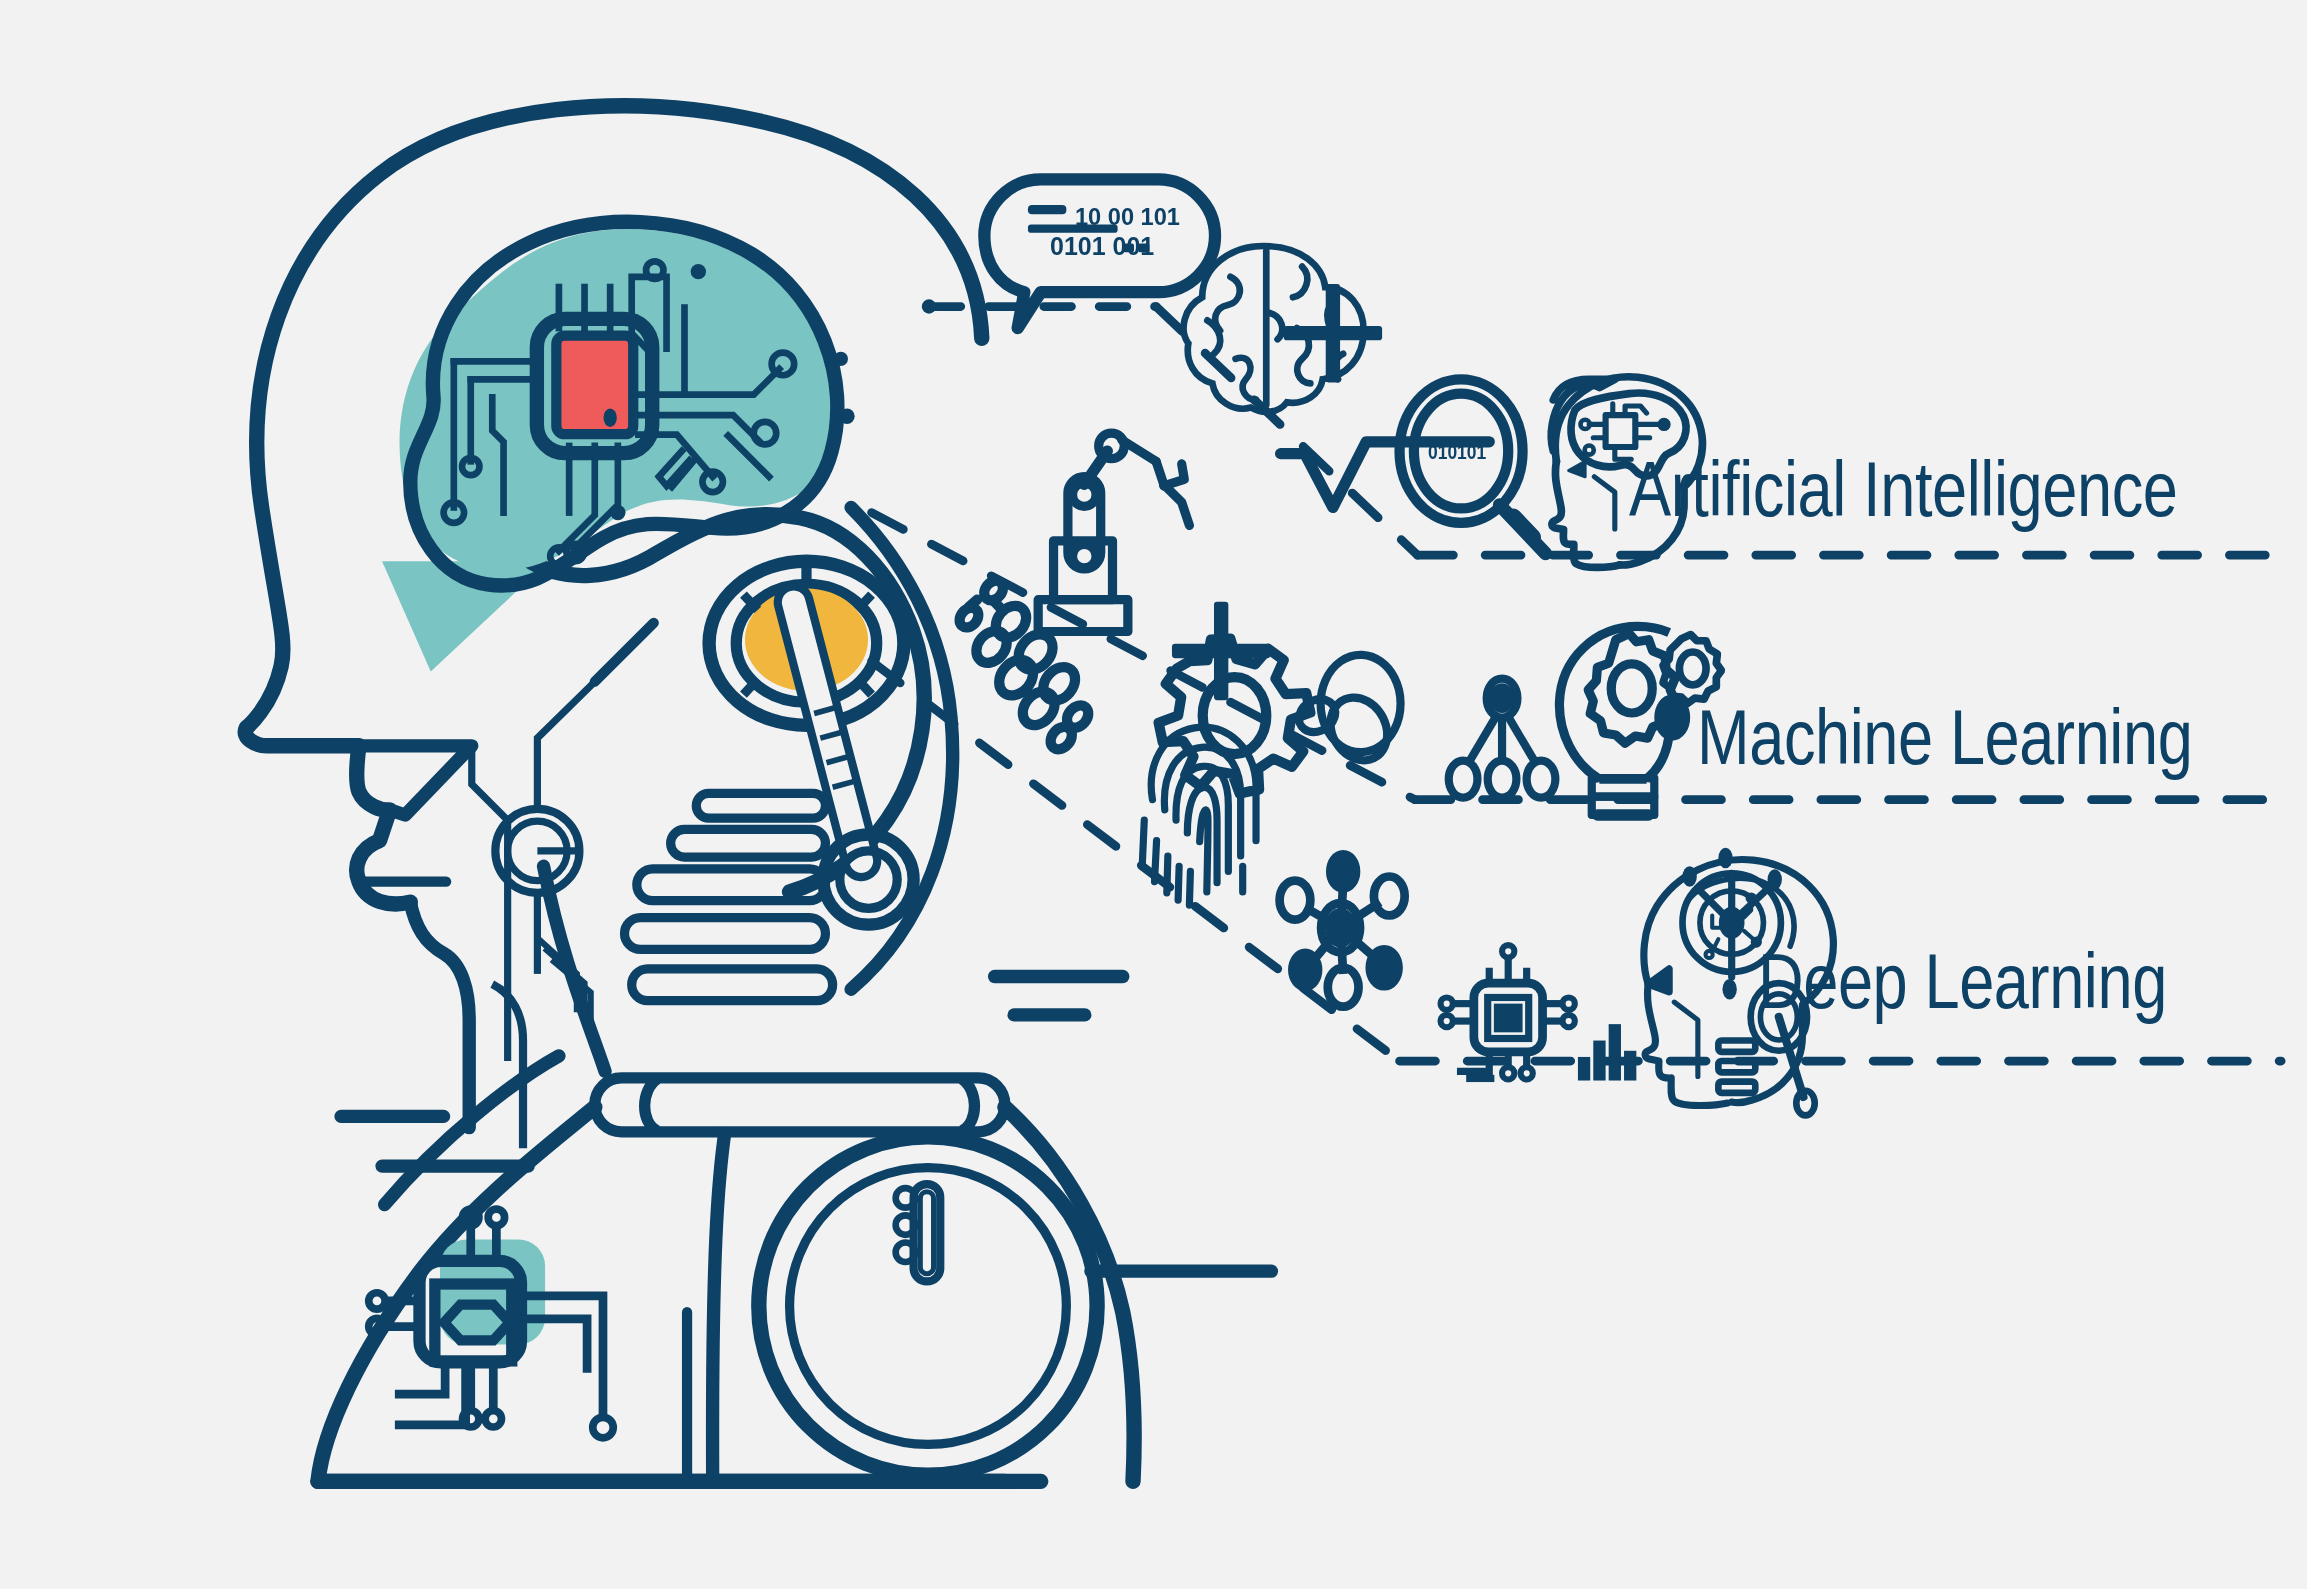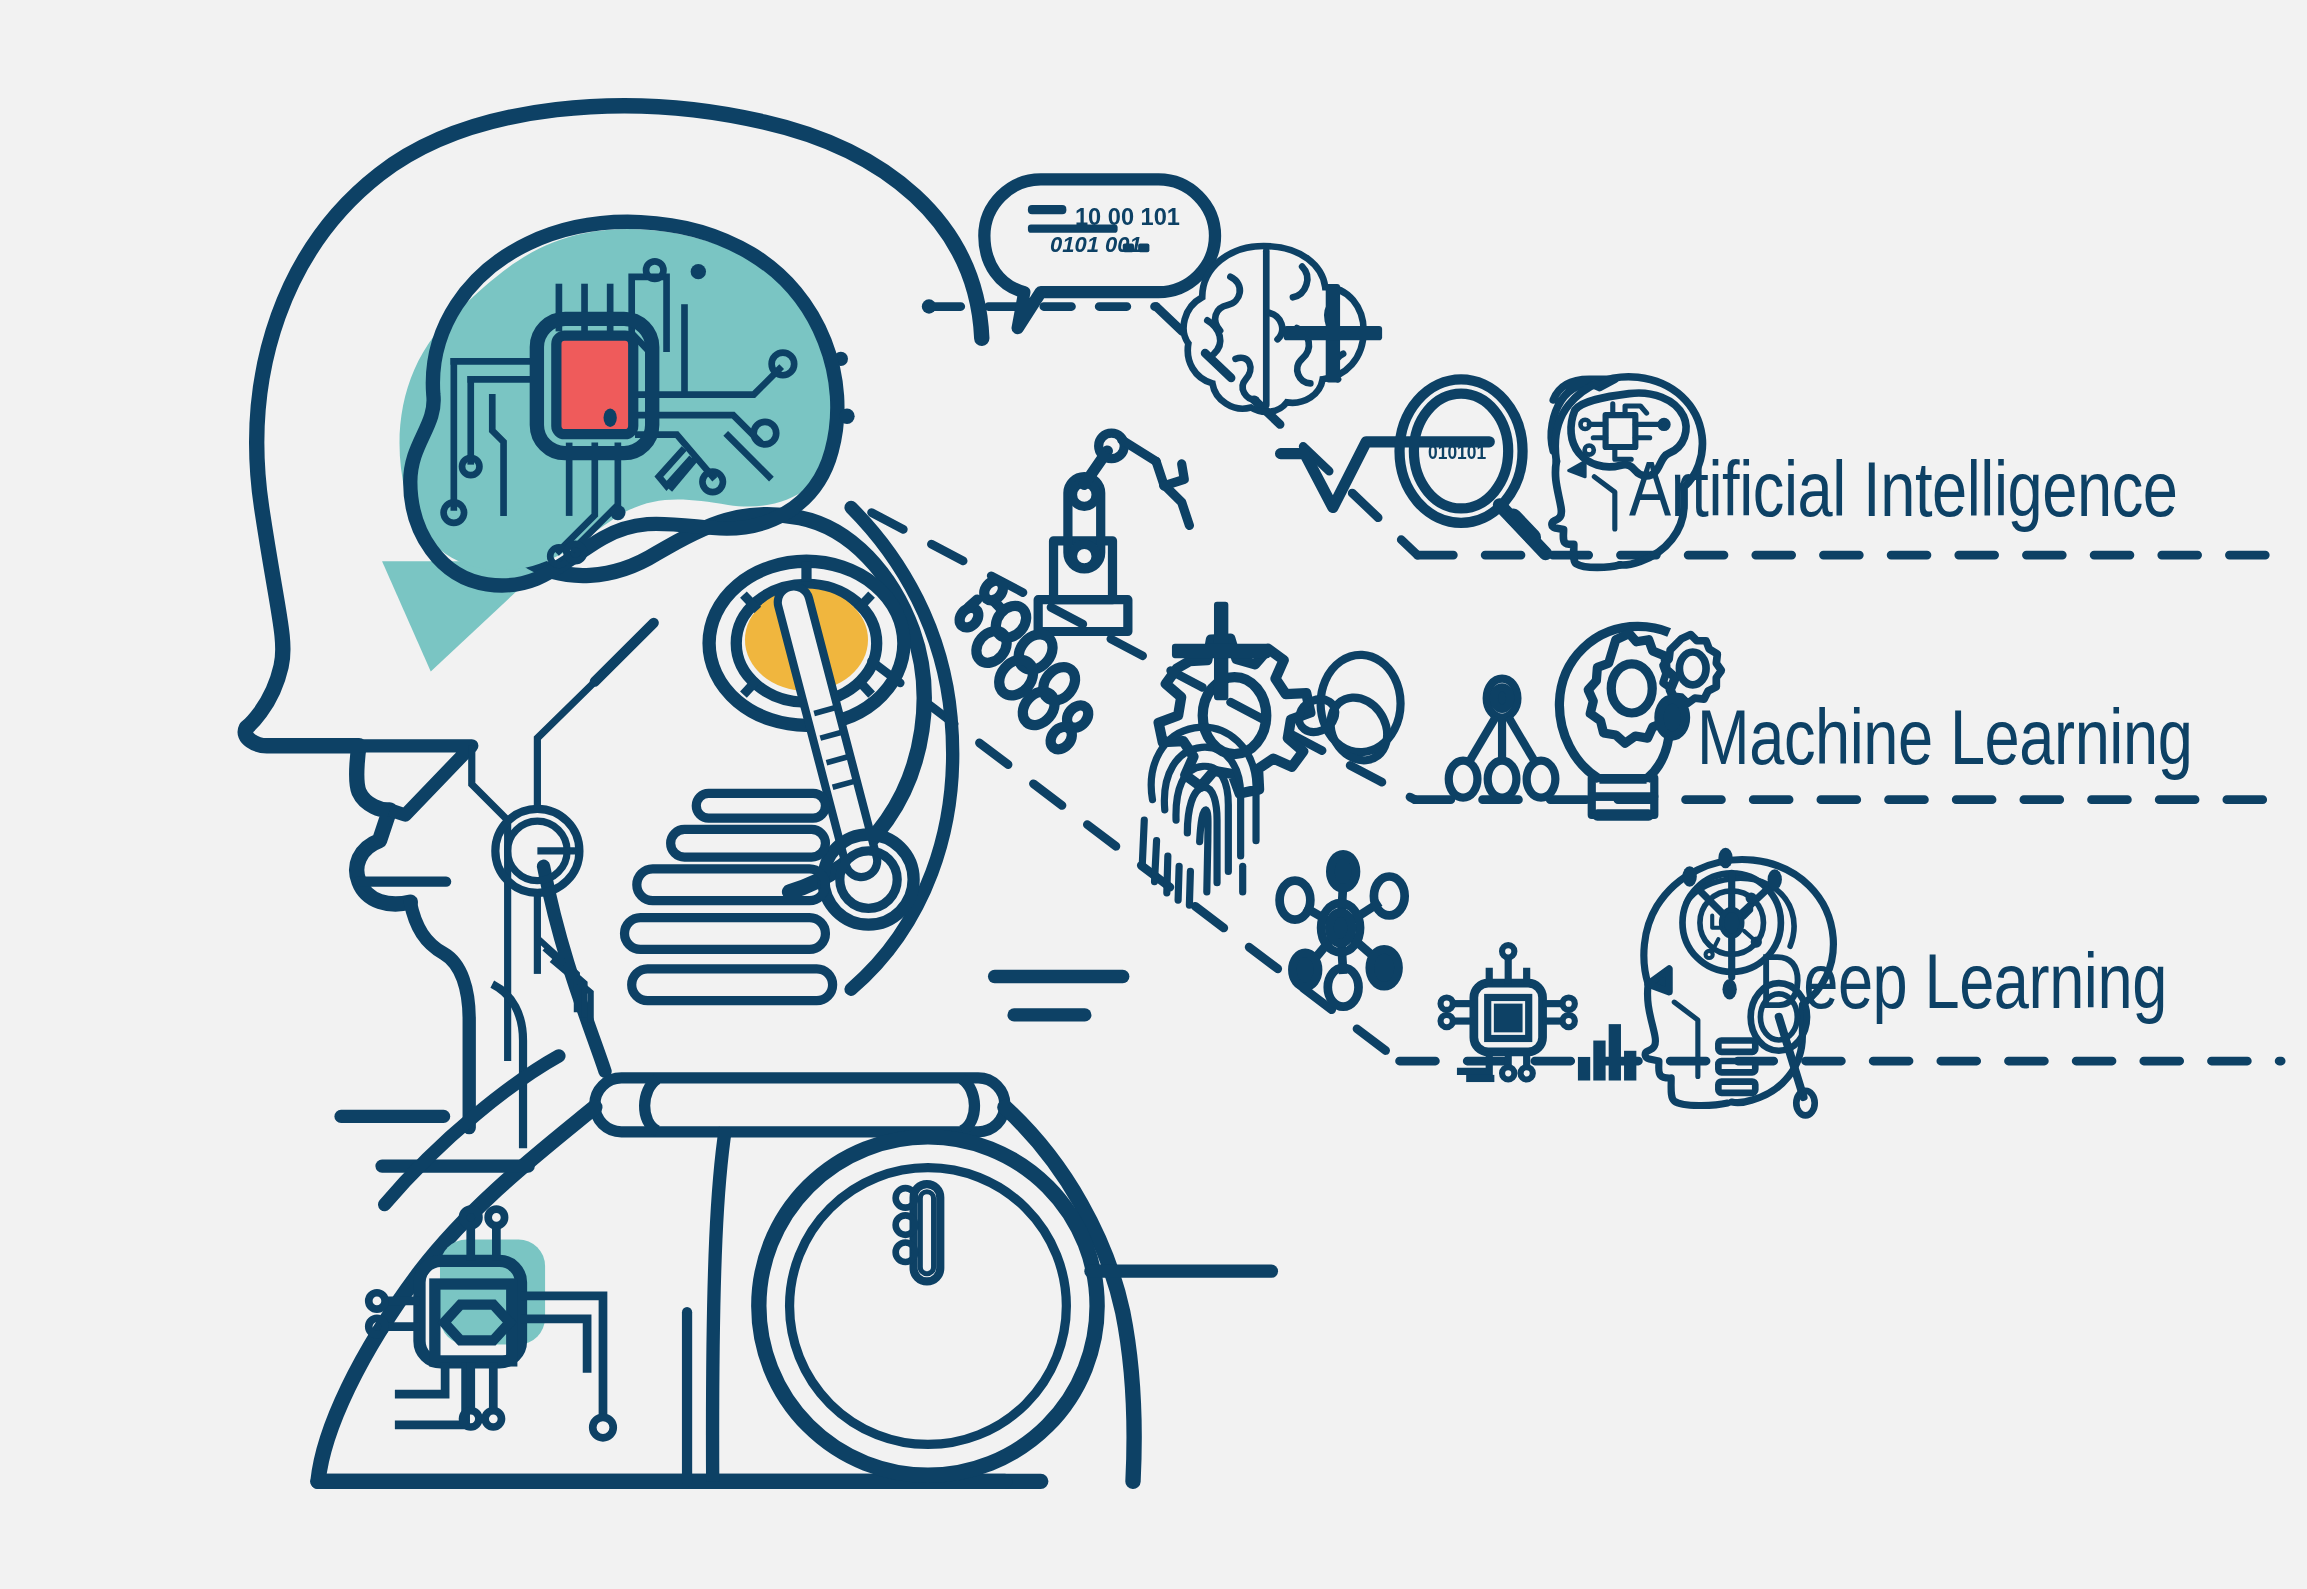--- a/index.html
+++ b/index.html
@@ -23,21 +23,21 @@
   }
   #lbl-ai{left:1629px;top:445px;font-size:77px;}
   #lbl-ml{left:1697px;top:693px;font-size:77px;}
   #lbl-dl{left:1758px;top:937px;font-size:77px;}
   .bubble-text{
     position:absolute;color:#0d4165;font-weight:bold;
     font-family:"Liberation Sans", sans-serif;
     white-space:nowrap;letter-spacing:0px;
   }
   #bub-l1{left:1075px;top:204px;font-size:23.6px;}
-  #bub-l2{left:1050px;top:232px;font-size:22px;font-style:italic;}
+  #bub-l2{left:1050px;top:232px;font-size:25px;}
   .mag-text{
     position:absolute;color:#0d4165;font-weight:bold;
     font-family:"Liberation Sans", sans-serif;
     font-size:20.5px;white-space:nowrap;
     transform:scaleX(0.85);transform-origin:left center;
   }
   #mag-bin{left:1428px;top:440px;}
 </style>
 </head>
 <body>

